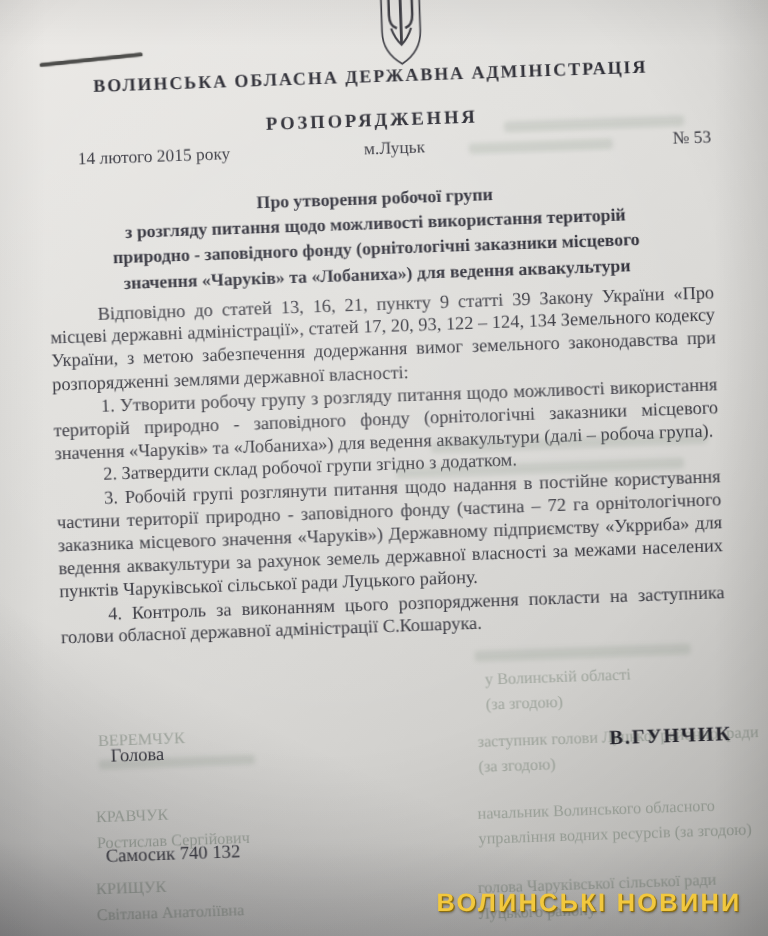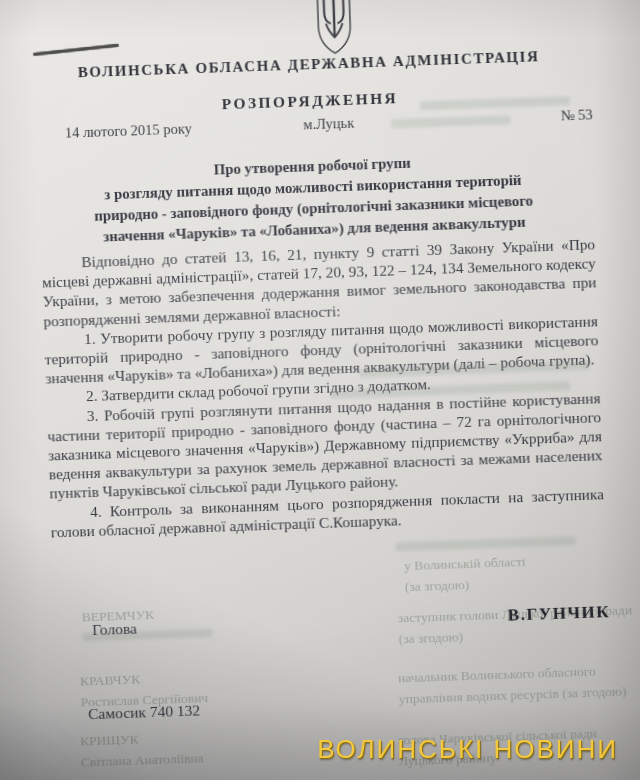--- a/index.html
+++ b/index.html
@@ -53,21 +53,21 @@
   .ghost-bar{background:rgba(125,140,125,0.20);border-radius:3px;filter:blur(1.6px);}
   
   .vignette{position:absolute;inset:0;pointer-events:none;
     background:
       radial-gradient(ellipse 100% 85% at 42% 36%,rgba(255,255,255,0.10),rgba(0,0,0,0) 52%,rgba(0,0,0,0.07) 76%,rgba(0,0,0,0.17) 100%),
       linear-gradient(205deg,rgba(0,0,0,0) 74%,rgba(35,35,42,0.16) 92%,rgba(35,35,42,0.30) 100%),
       linear-gradient(to bottom,rgba(0,0,0,0.05) 0%,rgba(0,0,0,0) 5%,rgba(0,0,0,0) 90%,rgba(45,45,52,0.16) 100%),
       linear-gradient(to right,rgba(0,0,0,0.04) 0%,rgba(0,0,0,0) 6%,rgba(0,0,0,0) 93%,rgba(0,0,0,0.07) 100%);}
   .watermark{position:absolute;right:22px;bottom:15px;
     font-family:"Liberation Sans","DejaVu Sans",sans-serif;
-    font-weight:normal;font-size:26px;letter-spacing:2px;
+    font-weight:bold;font-size:21px;letter-spacing:2px;
     color:#f2c83e;text-shadow:1px 1px 0 #8a6d12,1px 2px 2px rgba(40,30,0,0.45);}
 </style>
 </head>
 <body>
 
 <div class="paper">
 
   <div class="abs pen-dash"></div>
 
   <div class="abs emblem">

